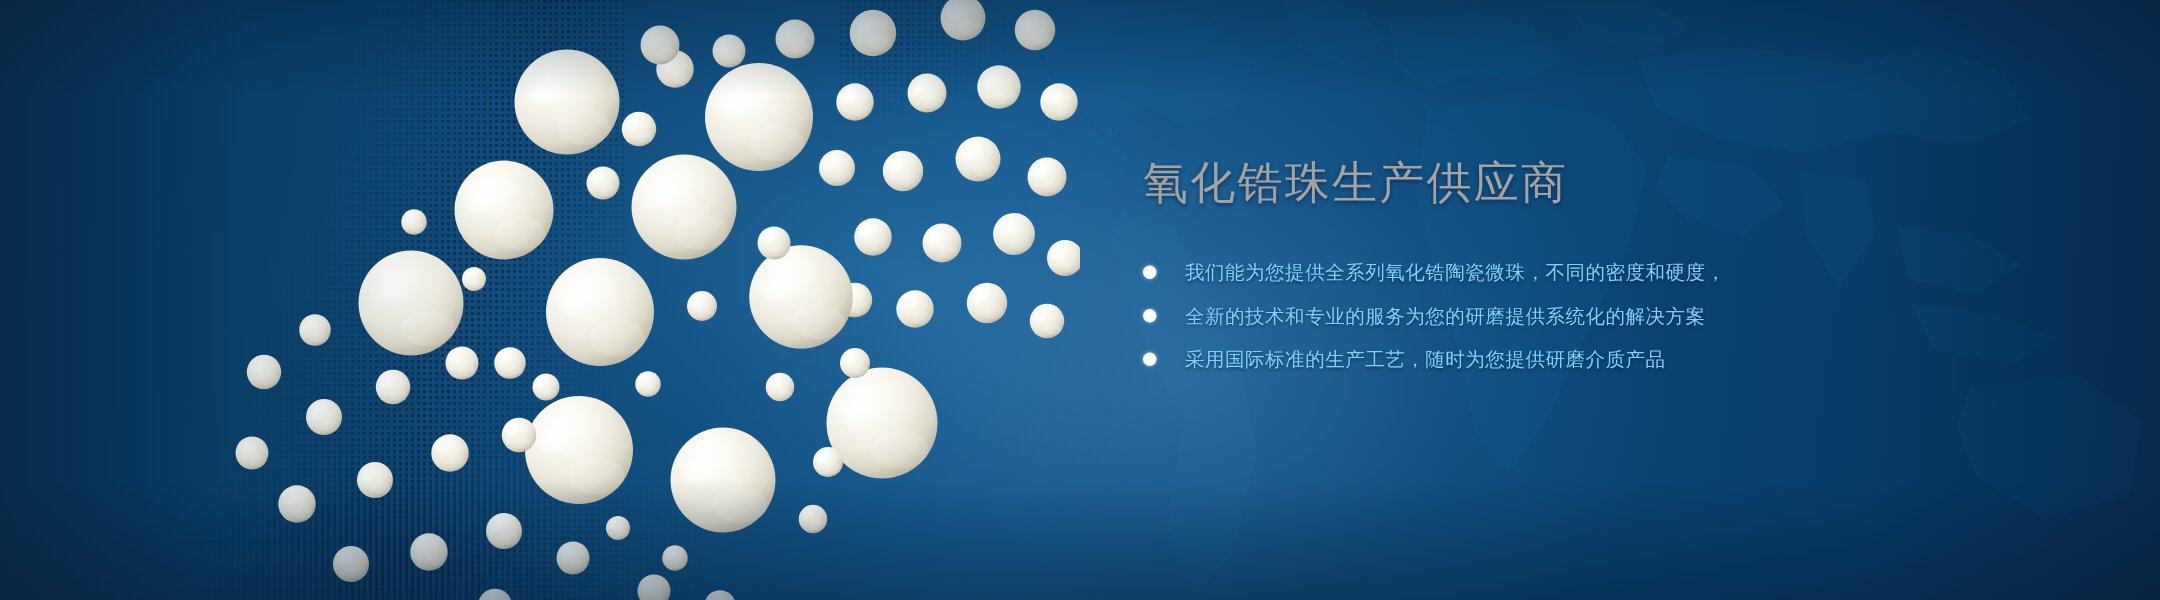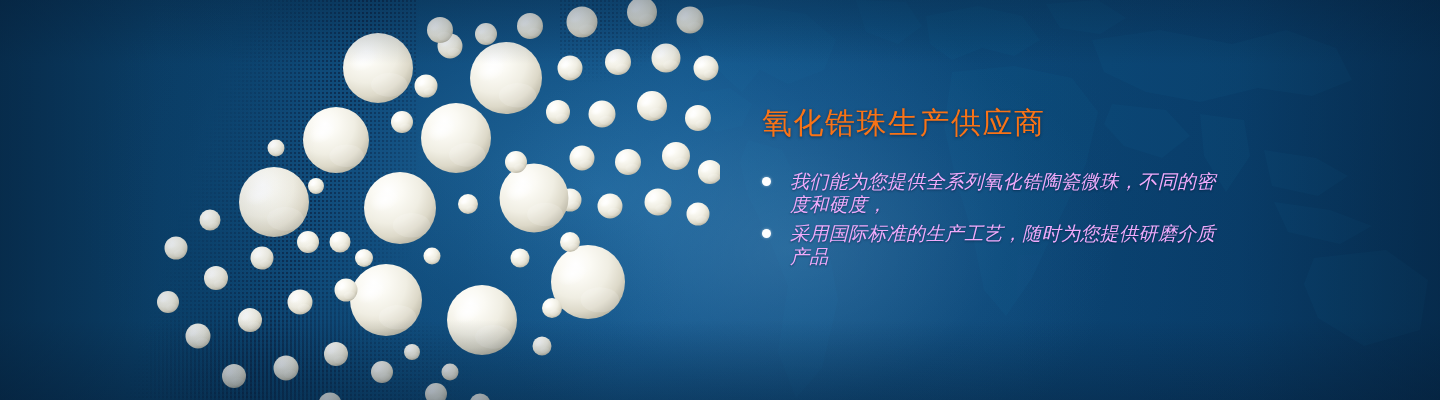--- a/index.html
+++ b/index.html
@@ -75,39 +75,38 @@
     position:absolute; left:150px; top:-10px;
     width:570px; height:420px;
   }
   .beads svg{ width:100%; height:100%; display:block; }
 
   
   .content{
     position:absolute; left:762px; top:104px; width:470px;
   }
   .headline{
-    color:#f97316;
+    color:#a3a3a3;
     font-size:30px;
     font-weight:400;
     letter-spacing:1.5px;
     line-height:1.25;
     text-shadow:0 1px 3px rgba(0,20,45,.55);
     white-space:nowrap;
   }
   .bullets{ margin-top:28px; list-style:none; }
   .bullet{
     position:relative;
     padding-left:28px;
-    color:#f0abfc;
-    font-size:19px;
+    color:#7dd3fc;
+    font-size:13px;
     line-height:23px;
     letter-spacing:.35px;
     margin-bottom:6px;
     text-shadow:0 1px 2px rgba(0,20,45,.5);
-    font-style:italic;
   }
   .bullet:last-child{ margin-bottom:0; }
   .bullet .dot{
     position:absolute; left:0; top:7px;
     width:9px; height:9px; border-radius:50%;
     background:#ffffff;
     box-shadow:0 0 3px rgba(255,255,255,.5);
   }
   .bullet .line{ display:block; }
 </style>
@@ -276,20 +275,24 @@
 
     <h1 class="headline">氧化锆珠生产供应商</h1>
 
     <ul class="bullets">
 
       <li class="bullet">
         <span class="dot"></span>
         <span class="line">我们能为您提供全系列氧化锆陶瓷微珠，不同的密度和硬度，</span>
       </li>
 
+      <li class="bullet">
+        <span class="dot"></span>
+        <span class="line">全新的技术和专业的服务为您的研磨提供系统化的解决方案</span>
+      </li>
 
       <li class="bullet">
         <span class="dot"></span>
         <span class="line">采用国际标准的生产工艺，随时为您提供研磨介质产品</span>
       </li>
 
     </ul>
   </div>
 
 </div>

